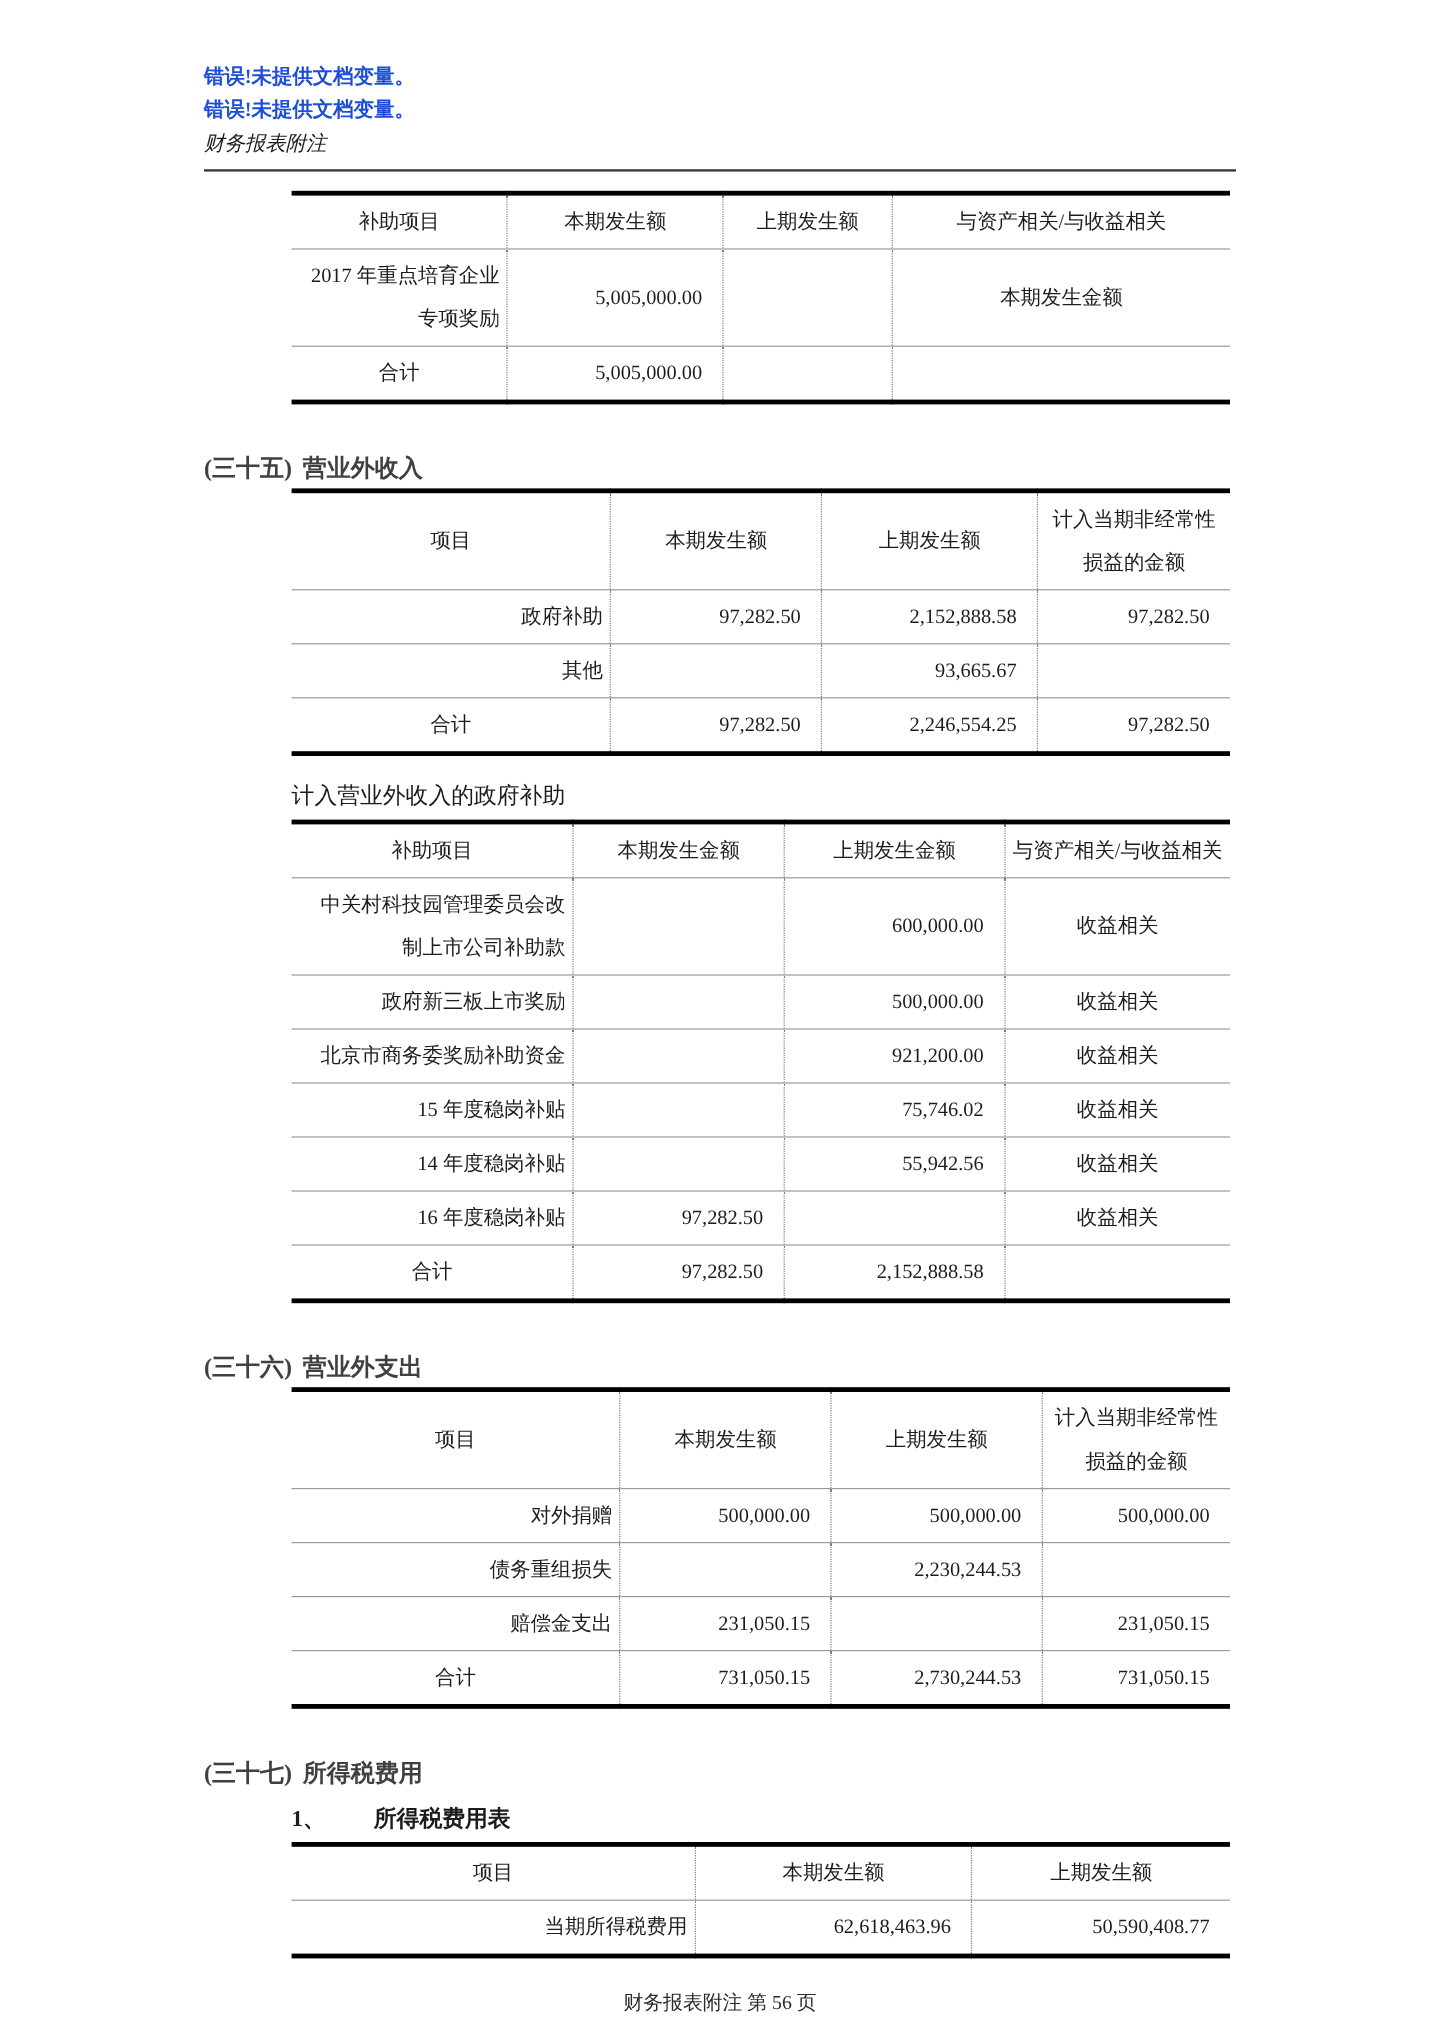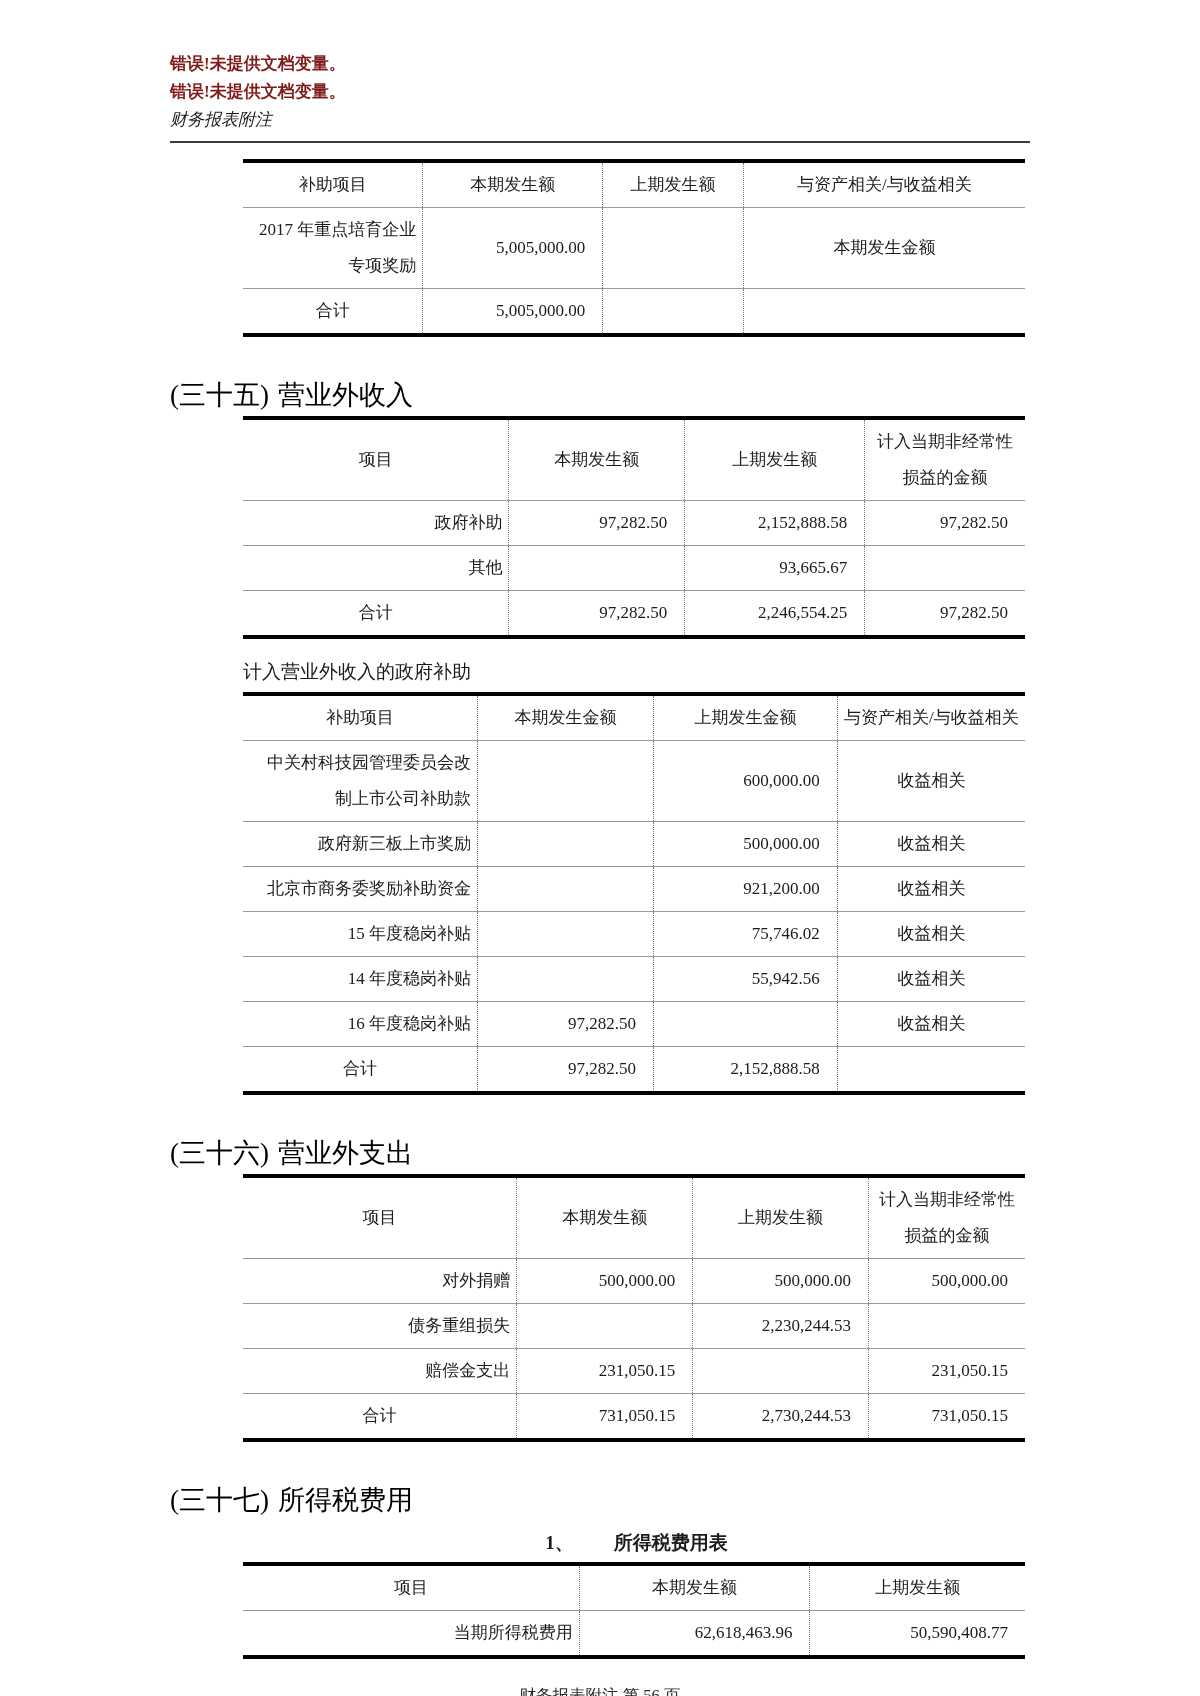--- a/index.html
+++ b/index.html
@@ -3,53 +3,53 @@
 <meta charset="utf-8">
 <style>
   html,body{margin:0;padding:0;background:#ffffff;}
   body{
     width:1200px;height:1696px;overflow:hidden;position:relative;
     font-family:"Liberation Serif","DejaVu Serif",serif;
     color:#1c1c1c;
   }
   .page{padding:50px 170px 0 170px;}
   .doc-header{line-height:28px;font-size:17px;}
-  .doc-header .err{font-weight:bold;color:#7f1d1d;}
+  .doc-header .err{font-weight:bold;color:#1d4ed8;}
   .doc-header .sub{font-weight:normal;font-style:italic;}
   .header-rule{border-bottom:2px solid #3c3c3c;margin-top:7px;}
 
   table.fin{
     border-collapse:collapse;table-layout:fixed;
     width:782px;margin-left:73px;
     border-top:4px solid #000;border-bottom:4px solid #000;
   }
   table.fin td{
     font-size:17px;line-height:36px;padding:4px 6px;
     border-bottom:1px solid #9a9a9a;
     vertical-align:middle;word-wrap:break-word;
   }
   table.fin tr:last-child td{border-bottom:none;}
   table.fin td + td{border-left:1px dotted #7d7d7d;}
   table.fin tr.hd td{text-align:center;}
   table.fin td.item{text-align:right;padding-left:12px;}
   table.fin td.num{text-align:right;padding-right:17px;}
   table.fin td.ctr{text-align:center;}
 
-  .sec-h{font-size:27px;font-weight:normal;color:#000000;margin:0 0 3px 0;}
+  .sec-h{font-size:20px;font-weight:bold;color:#404040;margin:0 0 3px 0;}
   .sec-h .sec-title{margin-left:9px;}
   .sub-h{font-size:19px;margin:0 0 7px 73px;}
   .sub-h2{font-size:19px;font-weight:bold;margin:0 0 6px 73px;}
   .sub-h2 .sub-num{display:inline-block;}
   .sub-h2 .sub-title{display:inline-block;margin-left:40px;}
 
   .mt-t1{margin-top:16px;}
   .mt-sec{margin-top:40px;}
   .mt-subhead{margin-top:20px;}
   .mt-sec37{margin-top:40px;}
-  .mt-subh2{margin-top:12px;text-align:center;}
+  .mt-subh2{margin-top:12px;}
 
   .doc-footer{
     margin-top:26px;text-align:center;font-size:16.5px;color:#2a2a2a;
   }
 </style>
 </head>
 <body>
 
 <div class="page">
 

